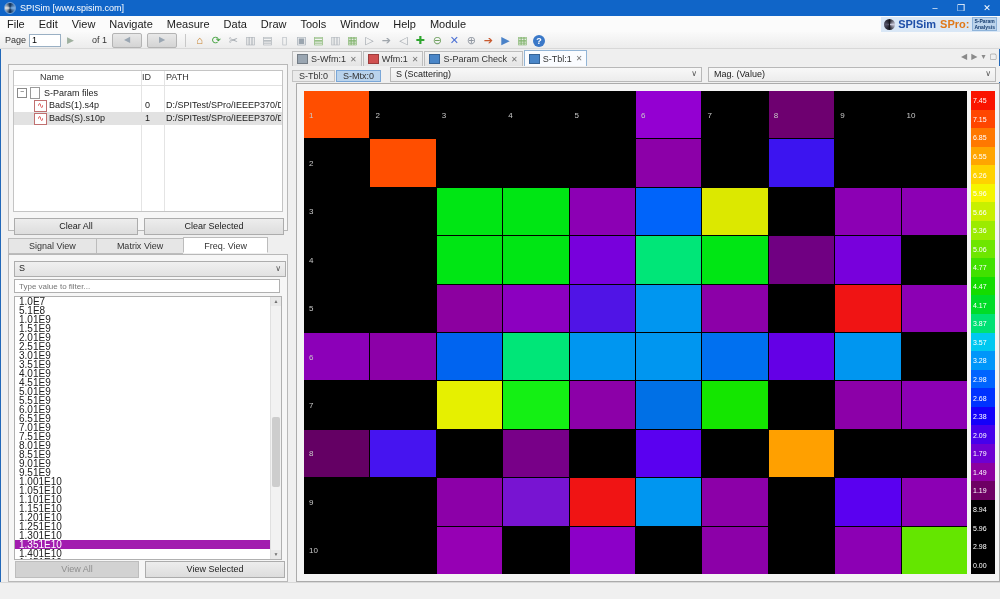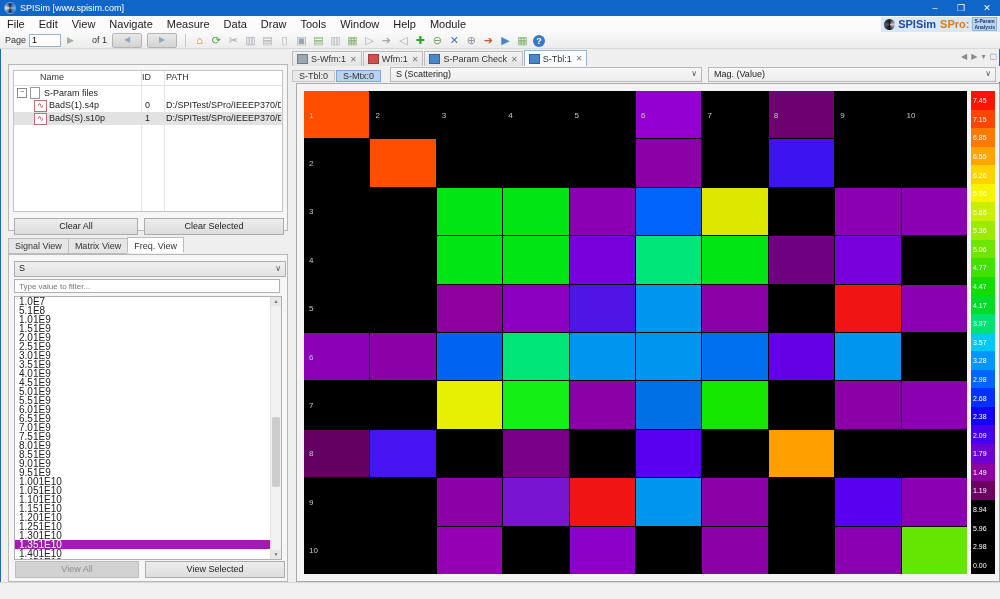--- a/index.html
+++ b/index.html
@@ -64,21 +64,21 @@
   .fname{position:absolute;left:35px;top:1px;text-align:center;}
   .fid{position:absolute;left:131px;top:1px;}
   .fpath{position:absolute;left:152px;right:1px;top:1px;white-space:nowrap;overflow:hidden;}
   #clear-row{position:absolute;left:0;top:166px;width:278px;height:17px;}
   .btn{position:absolute;height:15px;background:linear-gradient(#EDEDED,#DDDDDD);border:1px solid #ACACAC;
        font-size:9px;text-align:center;line-height:14px;color:#222;}
   #btn-clear-all{left:6px;width:122px;top:2px;}
   #btn-clear-sel{left:136px;width:138px;top:2px;}
 
   #view-tabs{position:absolute;left:0;top:188px;height:16px;display:flex;font-size:9px;}
-  .vtab{padding:1px 6px;line-height:13px;background:#E6E6E6;border:1px solid #BCBCBC;border-right:none;color:#333;}
+  .vtab{padding:1px 20px;line-height:13px;background:#E6E6E6;border:1px solid #BCBCBC;border-right:none;color:#333;}
   .vtab:last-child{border-right:1px solid #BCBCBC;}
   .vtab.active{background:#FFF;border-bottom-color:#FFF;position:relative;top:-1px;padding-top:2px;}
 
   #freq-box{position:absolute;left:0;top:204px;width:278px;height:326px;background:#F6F6F6;border:1px solid #B8B8B8;}
   #param-combo{position:absolute;left:5px;top:6px;width:266px;height:14px;background:linear-gradient(#F0F0F0,#E2E2E2);
                border:1px solid #ADADAD;font-size:9px;line-height:13px;padding-left:4px;color:#222;}
   .chev{position:absolute;right:4px;top:0;font-size:8px;color:#555;}
   #filter-input{position:absolute;left:5px;top:24px;width:256px;height:12px;border:1px solid #B0B0B0;font-size:8px;
                 padding:0 4px;font-family:"Liberation Sans",sans-serif;color:#333;}
   #freq-list{position:absolute;left:5px;top:41px;width:266px;height:262px;background:#FFF;border:1px solid #B0B0B0;overflow:hidden;}

